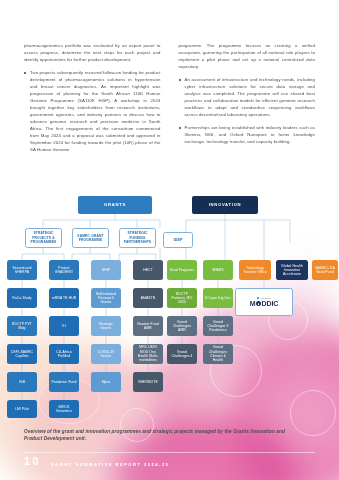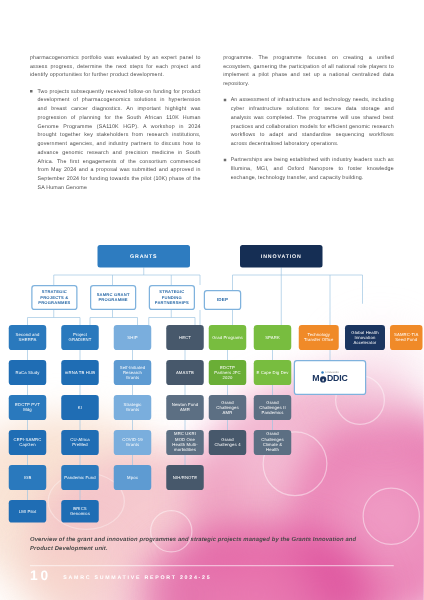--- a/index.html
+++ b/index.html
@@ -107,21 +107,21 @@
   #caption {
     position:absolute; left:24px; top:428px; width:275px; z-index:6;
     font-size:4.7px; line-height:7.4px; font-style:italic; font-weight:bold;
     color:#4a4a4a; letter-spacing:.1px;
   }
   #footer-rule {
     position:absolute; left:24px; top:452px; width:291px; height:0.6px;
     background:#ffffff88; z-index:6;
   }
   #footer { position:absolute; left:24px; top:455px; z-index:6;
-            display:flex; align-items:center; gap:10px; }
+            display:flex; align-items:flex-end; gap:10px; }
   #page-num { font-size:11px; font-weight:bold; color:#ffffff; letter-spacing:2.2px; }
   #footer-text { font-size:4.2px; font-weight:bold; color:#ffffff;
                  letter-spacing:1.4px; }
 </style>
 </head>
 <body>
 
 <div id="bg-art">
   <div class="blob b1"></div>
   <div class="blob b2"></div>

